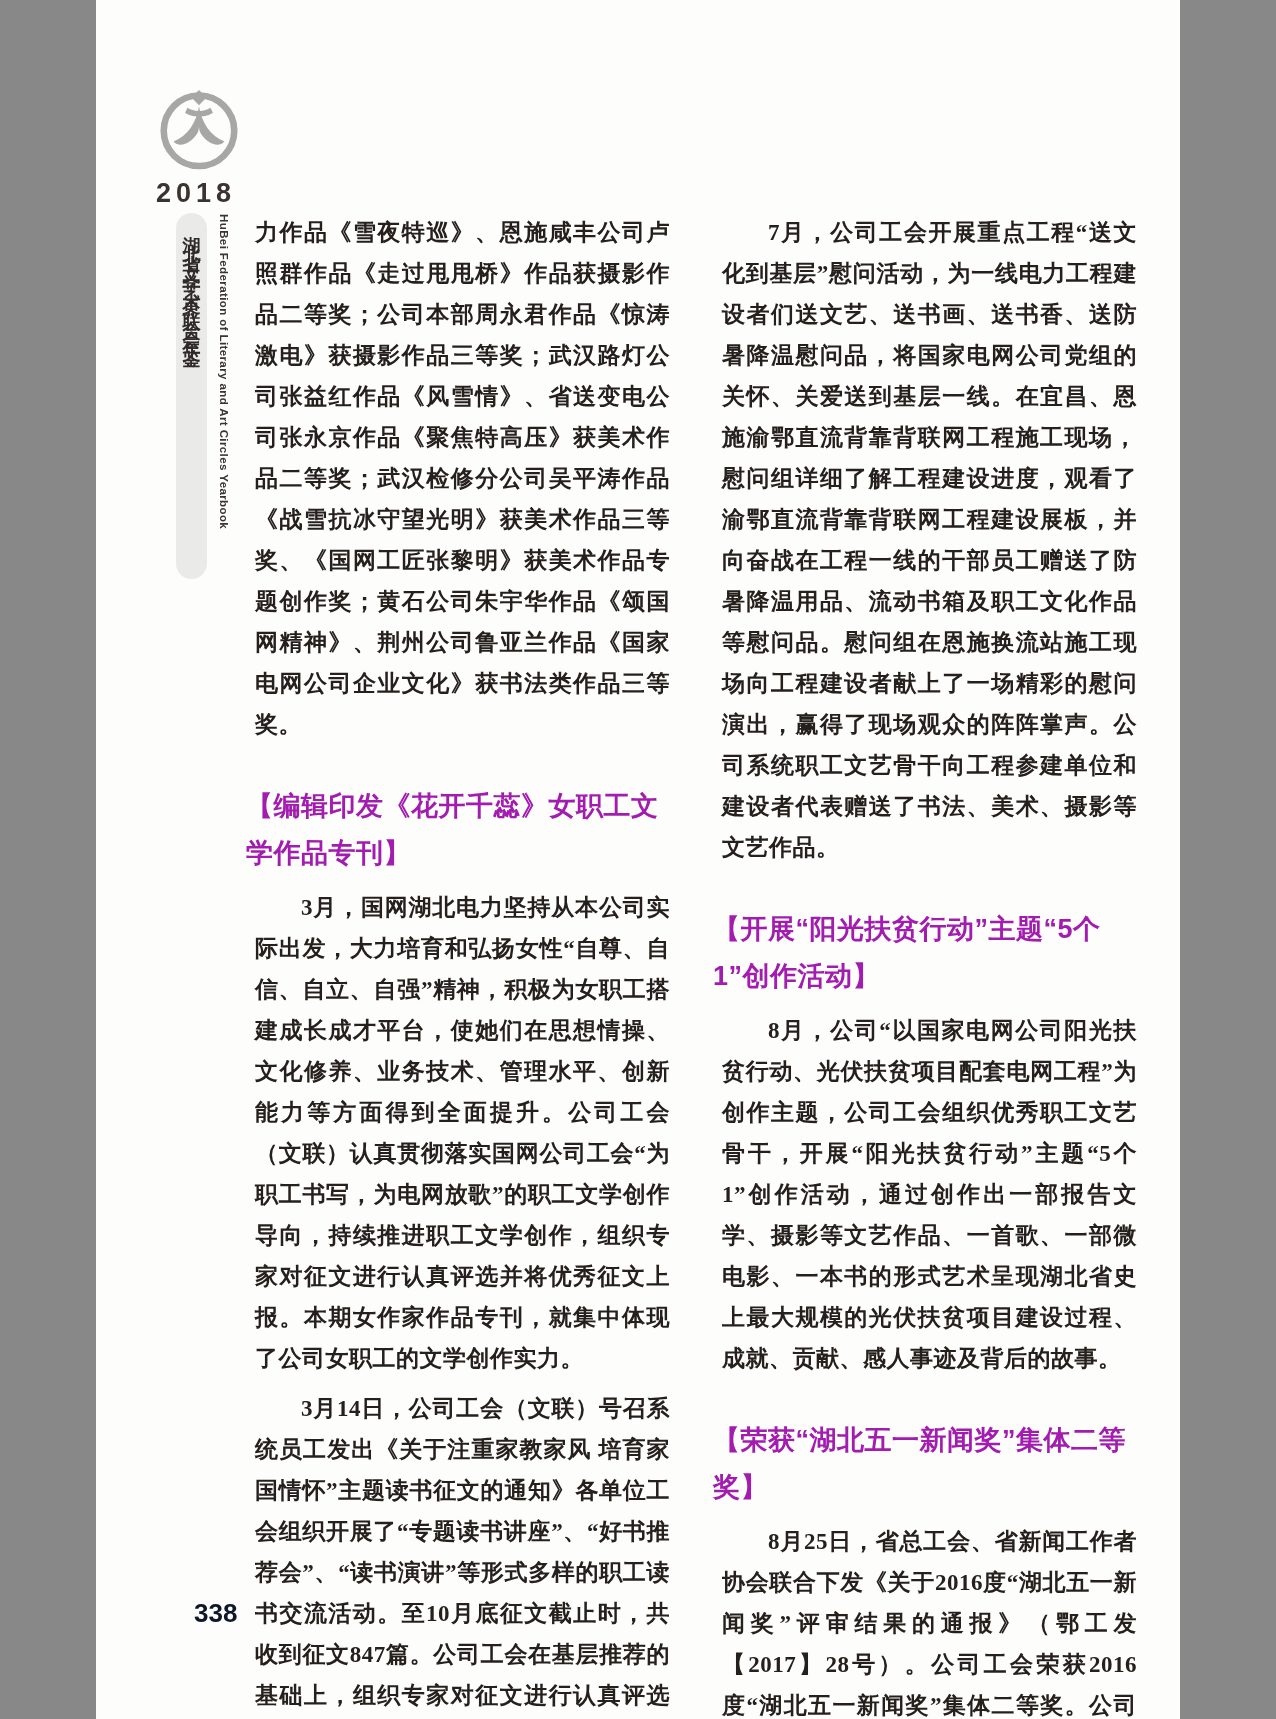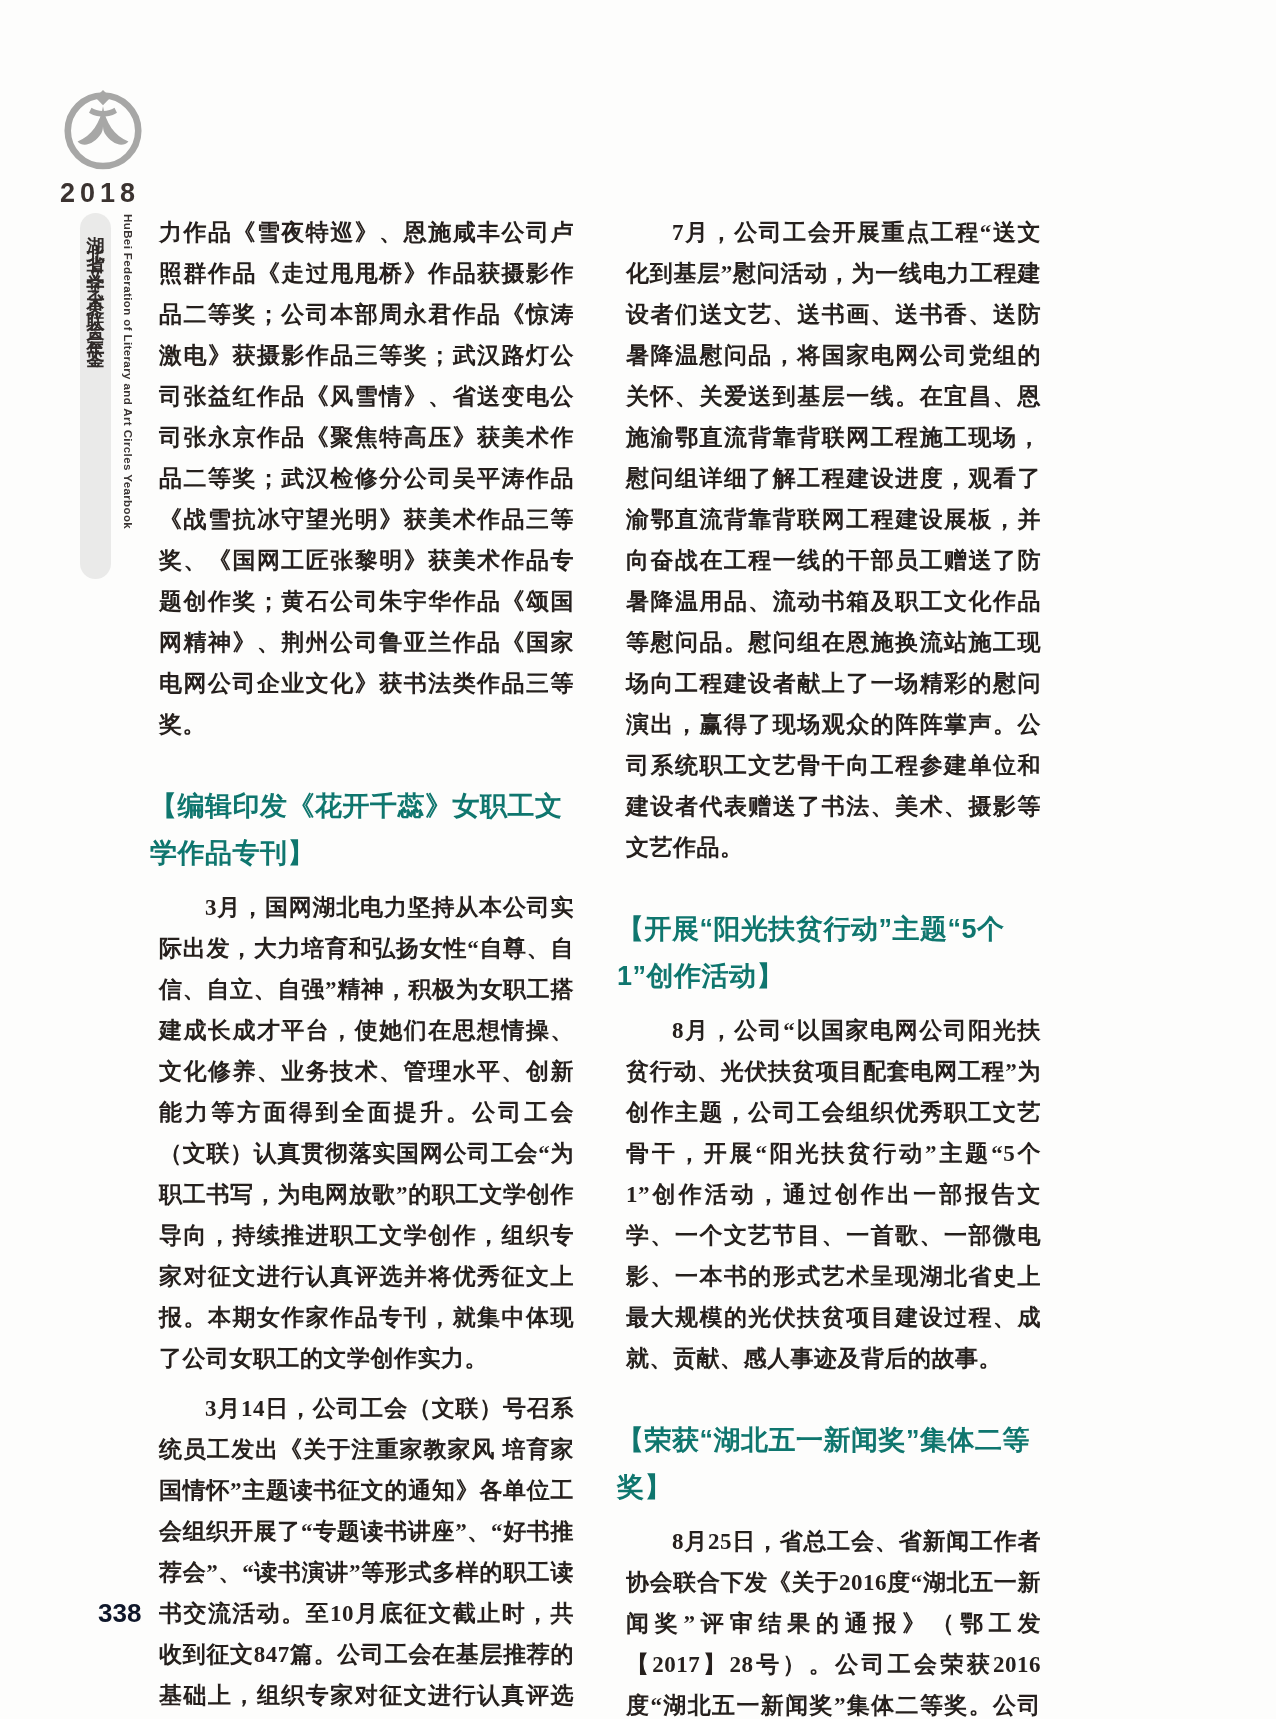--- a/index.html
+++ b/index.html
@@ -1,18 +1,18 @@
 <!DOCTYPE html>
 <html><head>
 <meta charset="utf-8">
 <style>
   html,body{margin:0;padding:0;background:#888;}
   .page{
     position:relative;
-    width:1276px;height:1719px;
+    width:1084px;height:1719px;
     margin:0 auto;
     background:#fdfdfc;
     overflow:hidden;
     font-family:"Liberation Serif","DejaVu Serif",serif;
     color:#26201d;
   }
 
   
   .brand{position:absolute;left:60px;top:88px;width:90px;}
   .brand svg{display:block;margin-left:2px;}
@@ -52,21 +52,21 @@
     margin:9px;
     font-size:23px;line-height:41px;letter-spacing:0.5px;
     font-weight:600;
     text-align:justify;text-justify:inter-ideograph;
   }
   .body-para.indent{text-indent:2em;}
   .entry-heading{
     margin:38px 0 10px 0;
     font-family:"Liberation Sans","DejaVu Sans",sans-serif;
     font-weight:bold;font-size:27px;line-height:47px;
-    color:#0f766e;letter-spacing:0.5px;
+    color:#a21caf;letter-spacing:0.5px;
     text-align:left;
   }
 
   
   .page-number{
     position:absolute;left:98px;top:1598px;
     font-family:"Liberation Sans","DejaVu Sans",sans-serif;
     font-weight:bold;font-size:26px;color:#0f172a;
   }
 </style>
@@ -100,20 +100,20 @@
 
   <section class="col col-left">
       <p class="body-para">力作品《雪夜特巡》、恩施咸丰公司卢照群作品《走过甩甩桥》作品获摄影作品二等奖；公司本部周永君作品《惊涛激电》获摄影作品三等奖；武汉路灯公司张益红作品《风雪情》、省送变电公司张永京作品《聚焦特高压》获美术作品二等奖；武汉检修分公司吴平涛作品《战雪抗冰守望光明》获美术作品三等奖、《国网工匠张黎明》获美术作品专题创作奖；黄石公司朱宇华作品《颂国网精神》、荆州公司鲁亚兰作品《国家电网公司企业文化》获书法类作品三等奖。</p>
       <h2 class="entry-heading">【编辑印发《花开千蕊》女职工文学作品专刊】</h2>
       <p class="body-para indent">3月，国网湖北电力坚持从本公司实际出发，大力培育和弘扬女性“自尊、自信、自立、自强”精神，积极为女职工搭建成长成才平台，使她们在思想情操、文化修养、业务技术、管理水平、创新能力等方面得到全面提升。公司工会（文联）认真贯彻落实国网公司工会“为职工书写，为电网放歌”的职工文学创作导向，持续推进职工文学创作，组织专家对征文进行认真评选并将优秀征文上报。本期女作家作品专刊，就集中体现了公司女职工的文学创作实力。</p>
       <p class="body-para indent">3月14日，公司工会（文联）号召系统员工发出《关于注重家教家风 培育家国情怀”主题读书征文的通知》各单位工会组织开展了“专题读书讲座”、“好书推荐会”、“读书演讲”等形式多样的职工读书交流活动。至10月底征文截止时，共收到征文847篇。公司工会在基层推荐的基础上，组织专家对征文进行认真评选并将优秀征文上报，共有34名职工分获征文一、二、三等奖。</p>
     </section>
   <section class="col col-right">
       <p class="body-para indent">7月，公司工会开展重点工程“送文化到基层”慰问活动，为一线电力工程建设者们送文艺、送书画、送书香、送防暑降温慰问品，将国家电网公司党组的关怀、关爱送到基层一线。在宜昌、恩施渝鄂直流背靠背联网工程施工现场，慰问组详细了解工程建设进度，观看了渝鄂直流背靠背联网工程建设展板，并向奋战在工程一线的干部员工赠送了防暑降温用品、流动书箱及职工文化作品等慰问品。慰问组在恩施换流站施工现场向工程建设者献上了一场精彩的慰问演出，赢得了现场观众的阵阵掌声。公司系统职工文艺骨干向工程参建单位和建设者代表赠送了书法、美术、摄影等文艺作品。</p>
       <h2 class="entry-heading">【开展“阳光扶贫行动”主题“5个1”创作活动】</h2>
-      <p class="body-para indent">8月，公司“以国家电网公司阳光扶贫行动、光伏扶贫项目配套电网工程”为创作主题，公司工会组织优秀职工文艺骨干，开展“阳光扶贫行动”主题“5个1”创作活动，通过创作出一部报告文学、一个文艺节目、一首歌、一部微电影、一本书的形式艺术呈现湖北省史上最大规模的光伏扶贫项目建设过程、成就、贡献、感人事迹及背后的故事。</p>
+      <p class="body-para indent">8月，公司“以国家电网公司阳光扶贫行动、光伏扶贫项目配套电网工程”为创作主题，公司工会组织优秀职工文艺骨干，开展“阳光扶贫行动”主题“5个1”创作活动，通过创作出一部报告文学、摄影等文艺作品、一首歌、一部微电影、一本书的形式艺术呈现湖北省史上最大规模的光伏扶贫项目建设过程、成就、贡献、感人事迹及背后的故事。</p>
       <h2 class="entry-heading">【荣获“湖北五一新闻奖”集体二等奖】</h2>
       <p class="body-para indent">8月25日，省总工会、省新闻工作者协会联合下发《关于2016度“湖北五一新闻奖”评审结果的通报》（鄂工发【2017】28号）。公司工会荣获2016度“湖北五一新闻奖”集体二等奖。公司微信服务号《大国工匠：为何他们身价过亿》（作者：胡成瑶、黎金勇、马力、蔡红云）荣获作品二等奖，恩施公司新闻摄影《茶盐古道上的背篓电工》（作者：张思敏、覃涛、宋文、王美洲）荣获作品三等奖。</p>
     </section>
 
   <div class="page-number">338</div>
 
 </div>
 
 </body></html>

